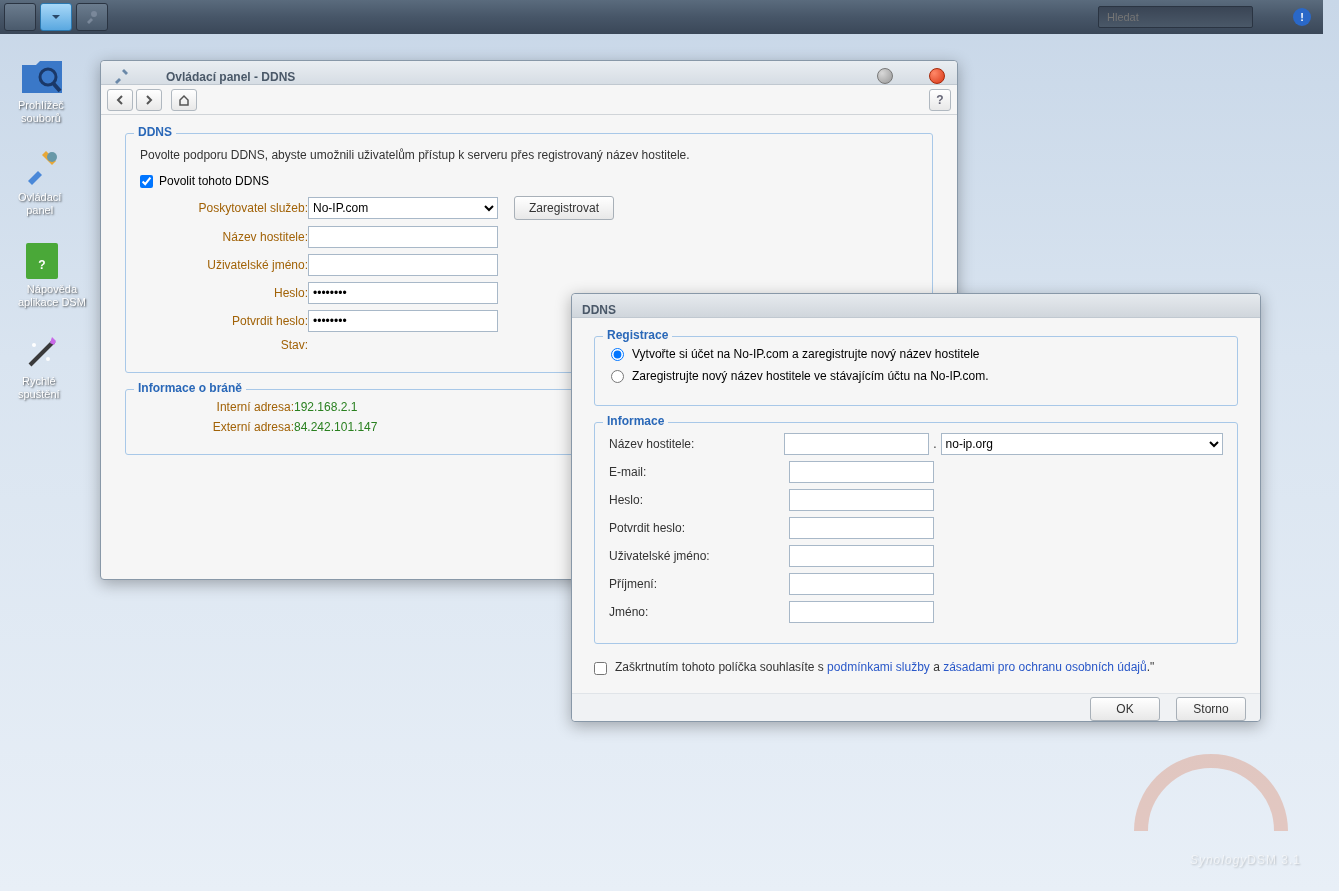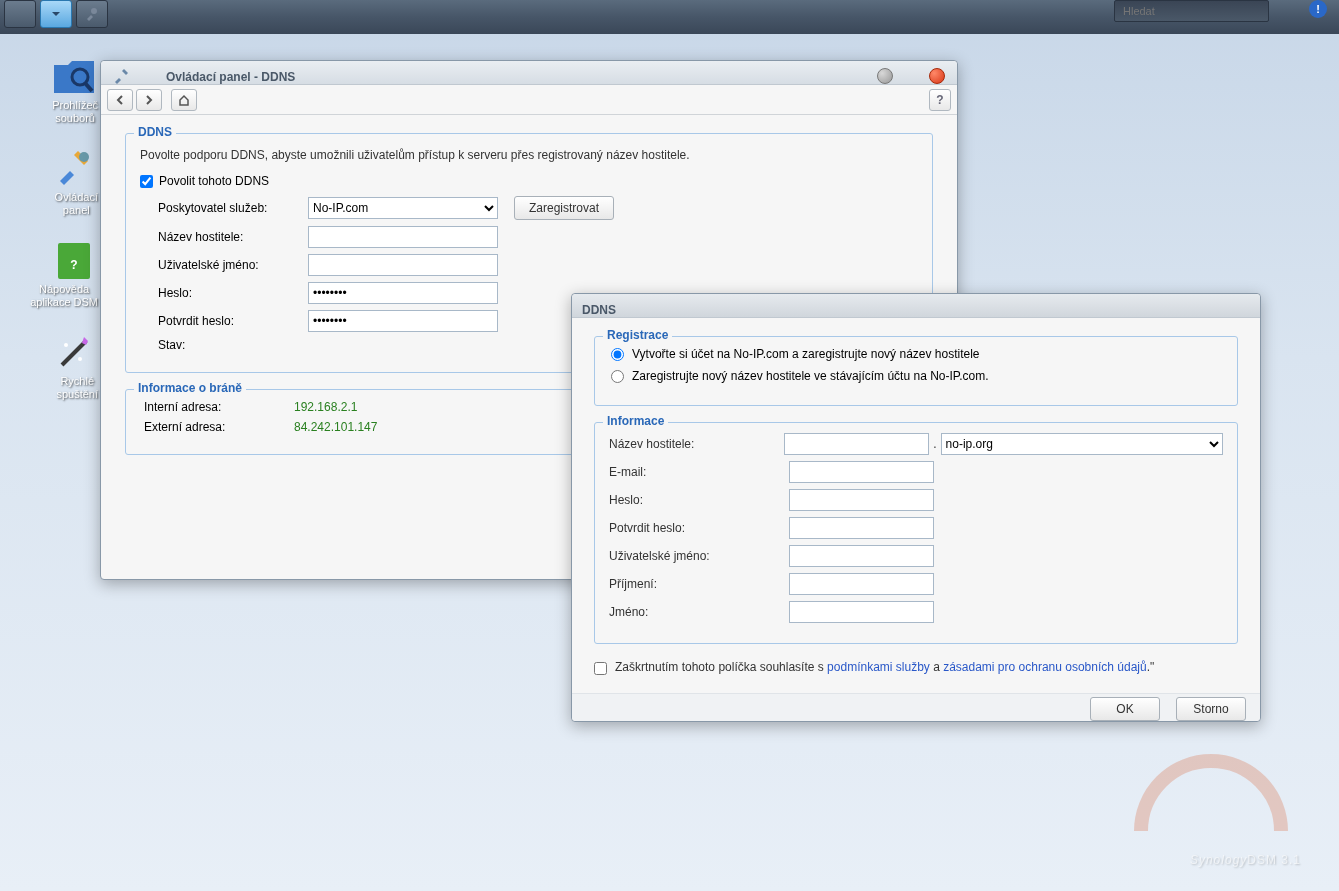--- a/index.html
+++ b/index.html
@@ -1,31 +1,31 @@
 <!DOCTYPE html>
 <html><head>
 <meta charset="utf-8">
 <style>
 * { box-sizing: border-box; margin: 0; padding: 0; font-family: Verdana, Arial, sans-serif; font-size: 12px; }
 body { width: 1339px; height: 891px; background: linear-gradient(to bottom, #c8d7e8 0%, #d9e4f0 40%, #e8eff7 100%); position: relative; overflow: hidden; }
 
 
-.taskbar { position: absolute; top: 0; left: 0; right: 0; height: 34px; background: linear-gradient(to bottom, #5a6b7d 0%, #475668 50%, #3a4758 100%); display: flex; align-items: flex-start; padding: 0 4px; z-index: 1; }
+.taskbar { position: absolute; top: 0; left: 0; right: 16px; height: 34px; background: linear-gradient(to bottom, #5a6b7d 0%, #475668 50%, #3a4758 100%); display: flex; align-items: center; padding: 0 4px; z-index: 1; }
 .task-btn { width: 32px; height: 28px; margin-right: 4px; background: linear-gradient(to bottom, #6b7c8e, #4a5a6c); border: 1px solid #2a3442; border-radius: 3px; display: flex; align-items: center; justify-content: center; cursor: pointer; }
 .task-btn.active { background: linear-gradient(to bottom, #a8d8f8, #5aa8e0); border-color: #2a78b0; }
 .task-btn svg { width: 16px; height: 16px; }
 .taskbar-spacer { flex: 1; }
 .search-box { width: 155px; height: 22px; background: linear-gradient(to bottom, #3a4555, #4a5868); border: 1px solid #2a3442; border-radius: 2px; display: flex; align-items: center; padding: 0 4px; margin-right: 40px; }
 .search-box input { flex: 1; background: transparent; border: none; color: #aab5c0; outline: none; font-size: 11px; }
 .search-box svg { width: 12px; height: 12px; margin-right: 4px; }
 .info-btn { width: 18px; height: 18px; background: #2a68c8; border-radius: 50%; color: #fff; font-weight: bold; display: flex; align-items: center; justify-content: center; margin-right: 8px; cursor: pointer; font-size: 11px; }
 
 
 .desktop-icons { position: absolute; top: 55px; left: 18px; width: 80px; }
-.desk-icon { display: flex; flex-direction: column; align-items: flex-end; margin-bottom: 22px; cursor: pointer; }
+.desk-icon { display: flex; flex-direction: column; align-items: flex-start; margin-bottom: 22px; cursor: pointer; }
 .desk-icon .img { width: 48px; height: 42px; display: flex; align-items: center; justify-content: center; }
 .desk-icon .lbl { color: #fff; text-shadow: 1px 1px 2px rgba(0,0,0,0.7); text-align: center; font-size: 11px; line-height: 13px; margin-top: 2px; }
 
 
 .win { position: absolute; background: #f6f6f6; border: 1px solid #8898a8; border-radius: 4px; box-shadow: 0 4px 16px rgba(0,0,0,0.3); }
 .win-title { height: 24px; background: linear-gradient(to bottom, #eaeef2, #d6dde4); border-bottom: 1px solid #c0c8d0; border-radius: 4px 4px 0 0; display: flex; align-items: flex-end; padding: 0 12px; gap: 32px; }
 .win-title .ico { width: 16px; height: 16px; margin-right: 5px; }
 .win-title .txt { color: #4a5868; font-weight: bold; flex: 1; }
 .win-title .wbtn { width: 16px; height: 16px; border-radius: 50%; margin-left: 4px; cursor: pointer; }
 .win-title .min { background: radial-gradient(circle at 30% 30%, #d8d8d8, #989898); border: 1px solid #787878; }
@@ -36,21 +36,21 @@
 .help-btn { margin-left: auto; width: 22px; height: 22px; background: linear-gradient(to bottom, #fff, #e8e8e8); border: 1px solid #b0b8c0; border-radius: 3px; display: flex; align-items: center; justify-content: center; color: #667; cursor: pointer; font-weight: bold; }
 .win-body { padding: 18px 24px; }
 
 
 .fset { border: 1px solid #a8c8e8; border-radius: 3px; padding: 10px 14px 14px; margin-bottom: 16px; position: relative; }
 .fset-title { position: absolute; top: -9px; left: 8px; background: #f6f6f6; padding: 0 4px; color: #2a68b8; font-weight: bold; }
 .desc { color: #333; margin: 4px 0 12px; }
 .chk-row { display: flex; align-items: center; margin-bottom: 8px; }
 .chk-row input { margin-right: 6px; }
 .form-row { display: flex; align-items: center; margin-bottom: 6px; padding-left: 18px; }
-.form-row label { width: 150px; color: #000000; }
+.form-row label { width: 150px; color: #a16207; text-align: right; }
 .form-row .txt-input { width: 190px; height: 22px; border: 1px solid #a8b8c8; padding: 0 4px; background: #fff; }
 .form-row select { width: 190px; height: 22px; border: 1px solid #a8b8c8; background: #fff; }
 .form-row .val { color: #2a8020; }
 .btn { height: 24px; padding: 0 14px; background: linear-gradient(to bottom, #fff, #e8e8e8); border: 1px solid #a8b0b8; border-radius: 3px; color: #333; cursor: pointer; margin-left: 16px; }
 
 
 .win2 { left: 571px; top: 293px; width: 690px; }
 .win2 .win-title { height: 24px; background: linear-gradient(to bottom, #e6eaee, #d0d6dc); justify-content: flex-start; padding-left: 10px; }
 .win2 .win-title .txt { font-weight: bold; color: #4a5868; }
 .win2 .body2 { padding: 18px 22px 14px; }

